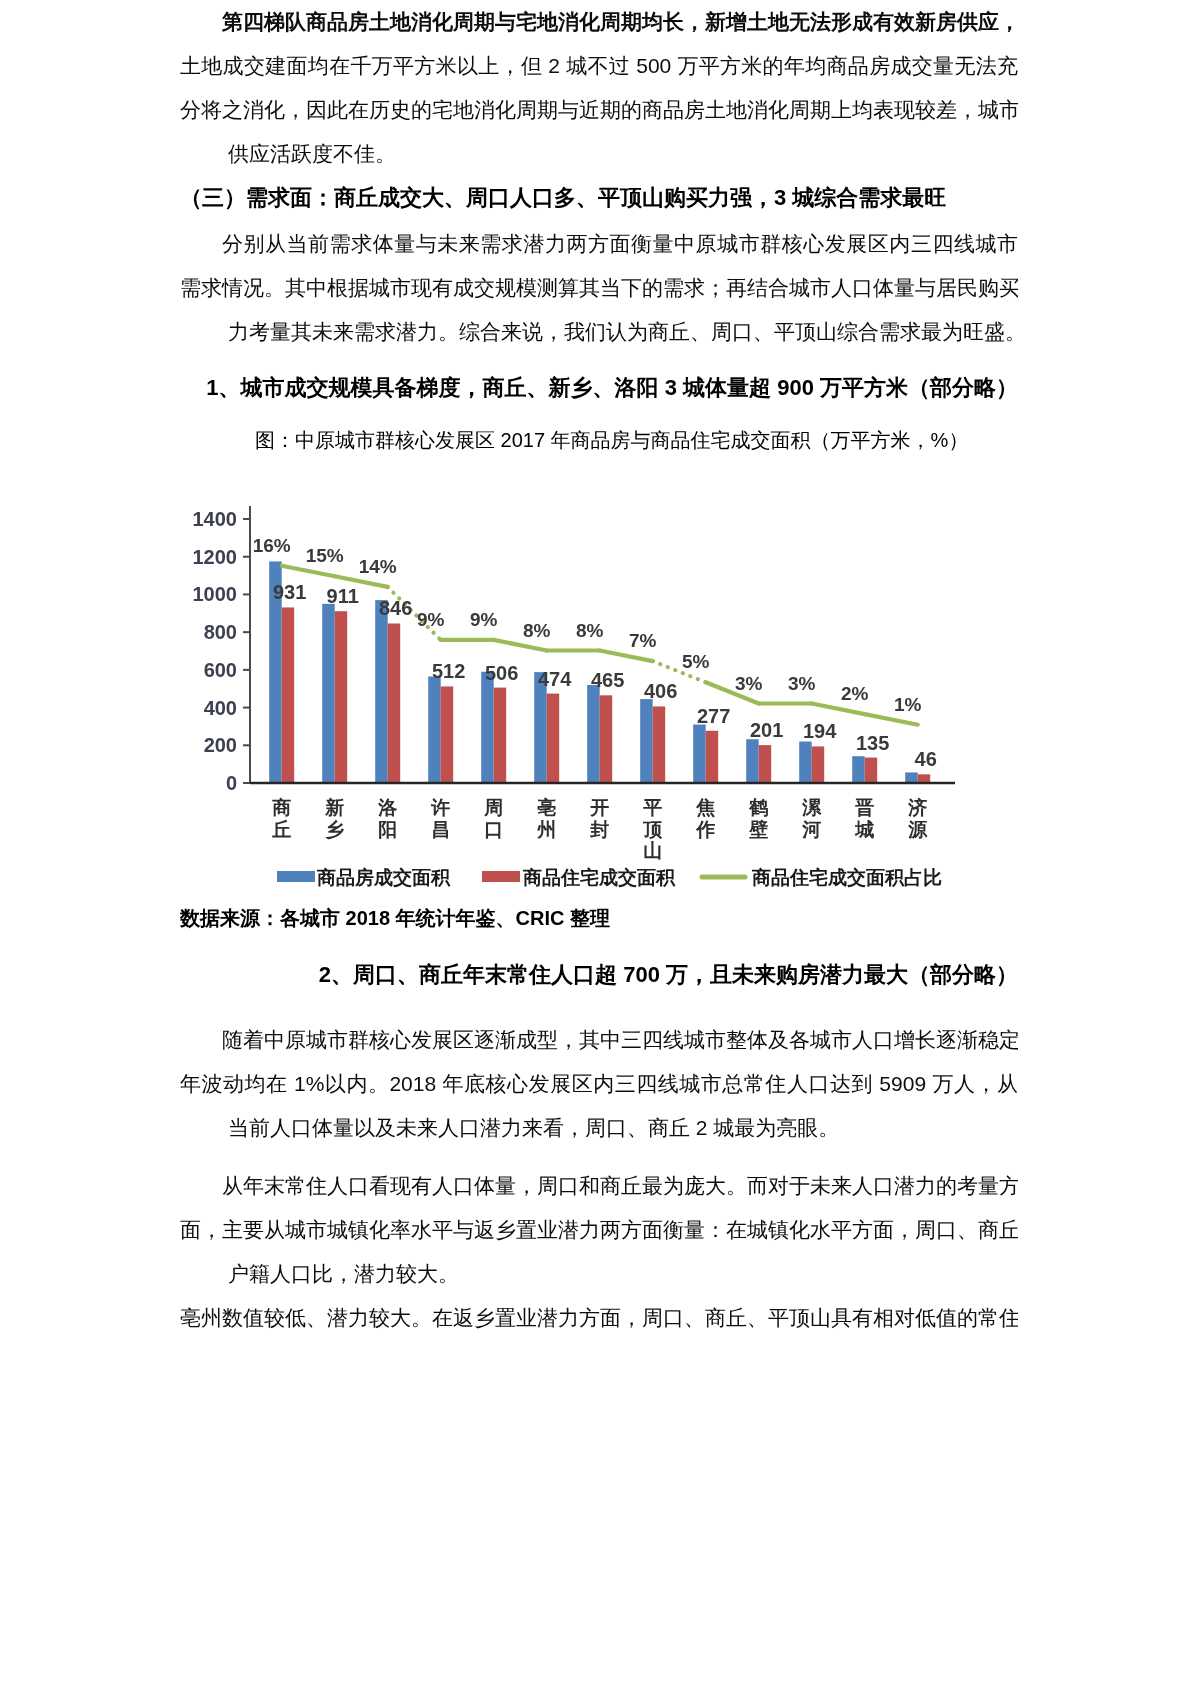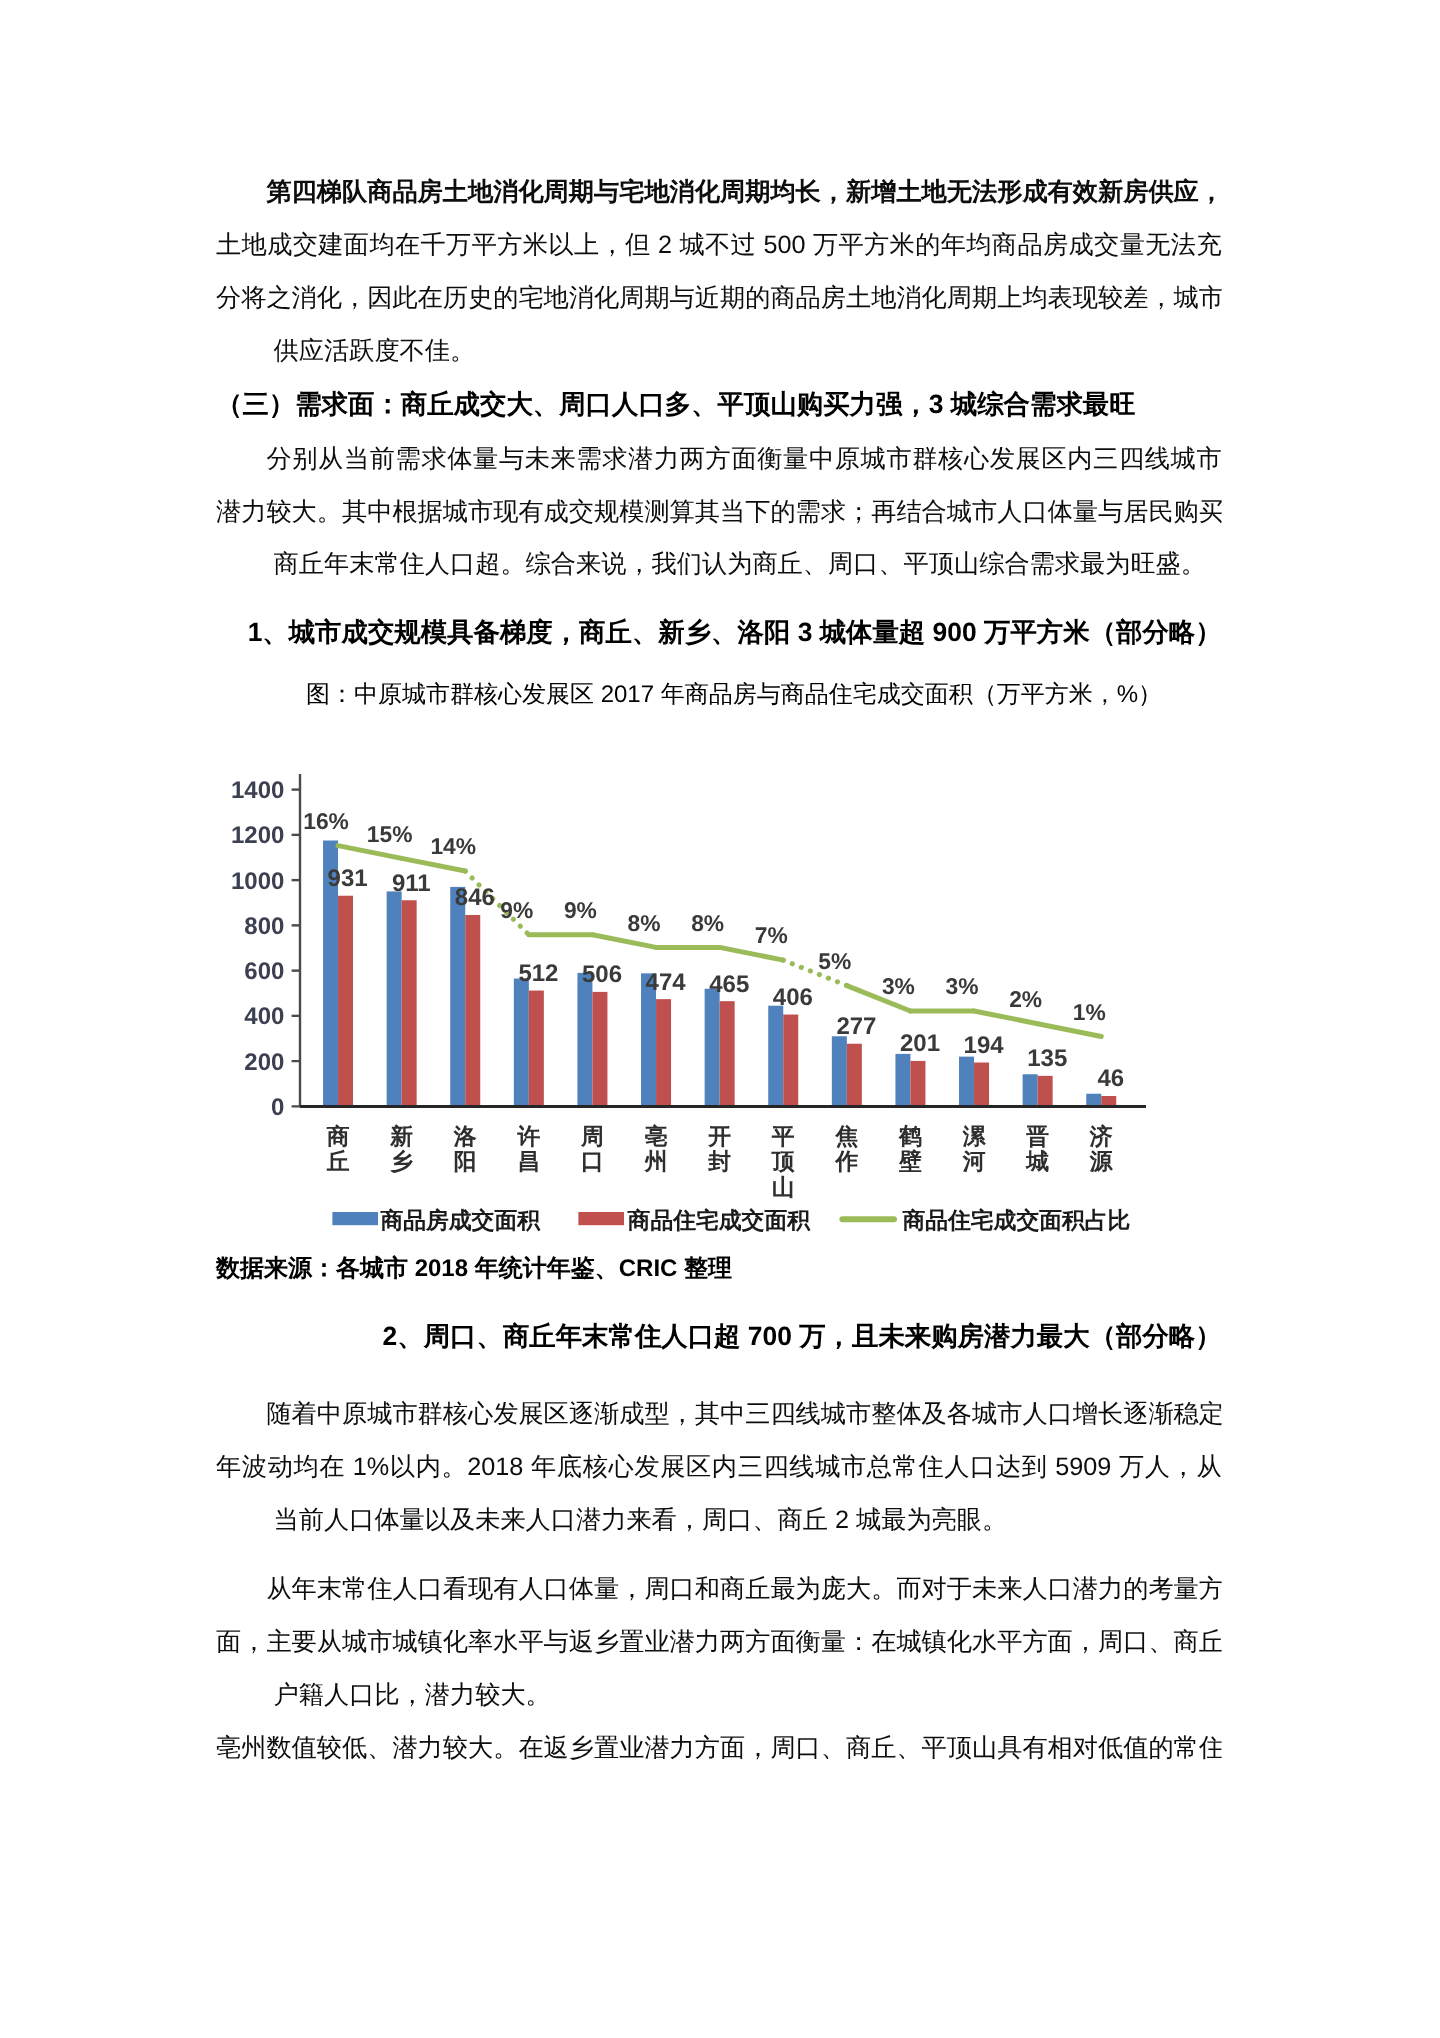--- a/index.html
+++ b/index.html
@@ -1,18 +1,18 @@
 <!DOCTYPE html>
 <html><head>
 <meta charset="utf-8">
 <style>
   html,body{margin:0;padding:0;background:#ffffff;}
   body{width:1200px;height:1698px;position:relative;overflow:hidden;
        font-family:"Liberation Sans",sans-serif;color:#111;}
-  .content{width:838px;margin-left:180px;padding-top:139px;}
+  .content{width:838px;margin-left:180px;}
   .para{margin:0;}
   .line{height:44px;line-height:44px;font-size:21px;color:#0d0d0d;
         text-align:justify;text-align-last:justify;overflow:hidden;white-space:nowrap;}
   .line.last{text-align-last:left;margin-left:48px;}
   .line.first{text-indent:42px;}
   .line.bold{font-weight:bold;}
   .h-section{font-size:22px;font-weight:bold;color:#000;height:34px;line-height:34px;
              margin:5px 0 7px 0;white-space:nowrap;}
   .h-sub{font-size:22px;font-weight:bold;color:#000;height:36px;line-height:36px;
          margin:16px 0 0 0;white-space:nowrap;text-align:right;}
@@ -34,22 +34,22 @@
       <div class="line first bold">第四梯队商品房土地消化周期与宅地消化周期均长，新增土地无法形成有效新房供应，</div>
       <div class="line">土地成交建面均在千万平方米以上，但 2 城不过 500 万平方米的年均商品房成交量无法充</div>
       <div class="line">分将之消化，因此在历史的宅地消化周期与近期的商品房土地消化周期上均表现较差，城市</div>
       <div class="line last">供应活跃度不佳。</div>
     </div>
 
   <div class="h-section" id="h-section">（三）需求面：商丘成交大、周口人口多、平顶山购买力强，3 城综合需求最旺</div>
 
   <div class="para">
       <div class="line first">分别从当前需求体量与未来需求潜力两方面衡量中原城市群核心发展区内三四线城市</div>
-      <div class="line">潜力较大。其中根据城市现有成交规模测算其当下的需求；再结合城市人口体量与居民购买</div>
-      <div class="line last">商丘年末常住人口超。综合来说，我们认为商丘、周口、平顶山综合需求最为旺盛。</div>
+      <div class="line">需求情况。其中根据城市现有成交规模测算其当下的需求；再结合城市人口体量与居民购买</div>
+      <div class="line last">力考量其未来需求潜力。综合来说，我们认为商丘、周口、平顶山综合需求最为旺盛。</div>
     </div>
 
   <div class="h-sub" id="h-1">1、城市成交规模具备梯度，商丘、新乡、洛阳 3 城体量超 900 万平方米（部分略）</div>
 
   <div class="chart-title">图：中原城市群核心发展区 2017 年商品房与商品住宅成交面积（万平方米，%）</div>
 
   <svg id="chart" width="840" height="435" viewBox="0 0 840 435" xmlns="http://www.w3.org/2000/svg">
       <line x1="63" y1="325" x2="70" y2="325" stroke="#4a4a4a" stroke-width="2"></line>
       <text x="57" y="332" text-anchor="end" font-size="20" font-weight="600" fill="#3c4050">0</text>
       <line x1="63" y1="287.2857142857143" x2="70" y2="287.2857142857143" stroke="#4a4a4a" stroke-width="2"></line>

